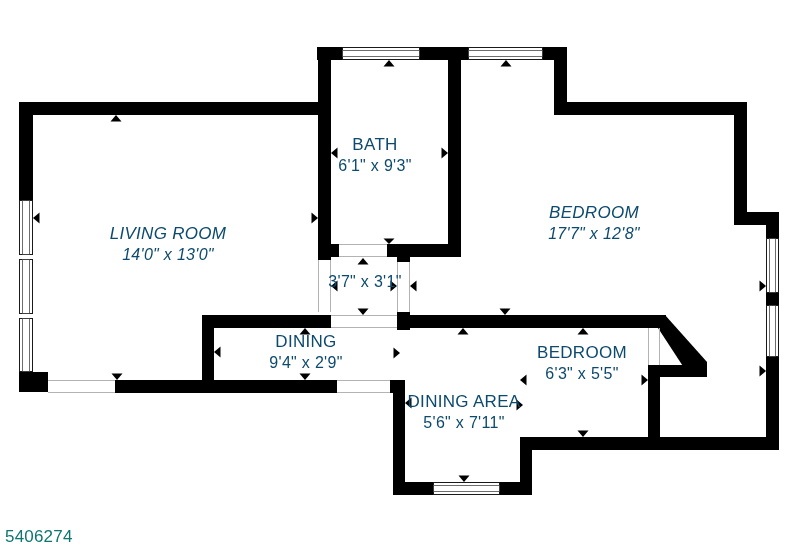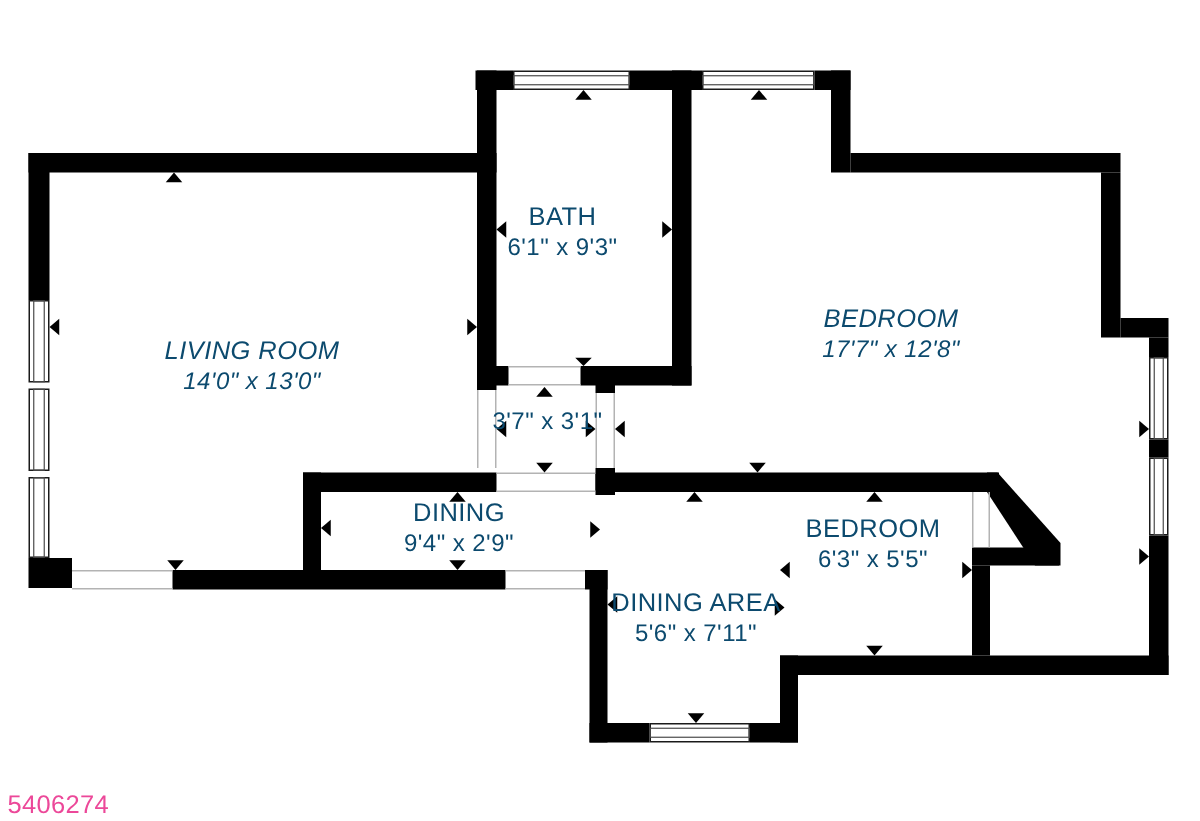--- a/index.html
+++ b/index.html
@@ -18,21 +18,21 @@
     letter-spacing:0.3px;
     line-height:21px;
     pointer-events:none;
   }
   .room-label .name{font-size:17px;display:block;}
   .room-label .dims{font-size:16px;display:block;}
   #plan-id{
     position:absolute;
     left:5px;top:527px;
     font-size:17px;
-    color:#ec4899;
+    color:#0f766e;
     letter-spacing:0.2px;
   }
   .wall{fill:#000000;}
   .tri{fill:#000000;}
   .win{fill:#ffffff;stroke:#1a1a1a;stroke-width:1;}
   .win-inner{fill:none;stroke:#4a4a4a;stroke-width:0.8;}
   .threshold{stroke:#b3b3b3;stroke-width:1;fill:none;}
 </style>
 </head>
 <body>

